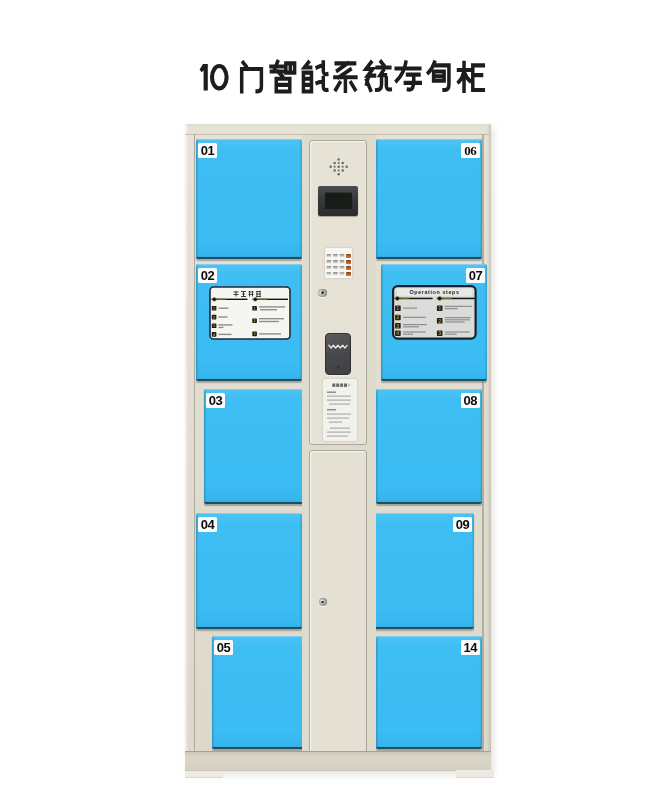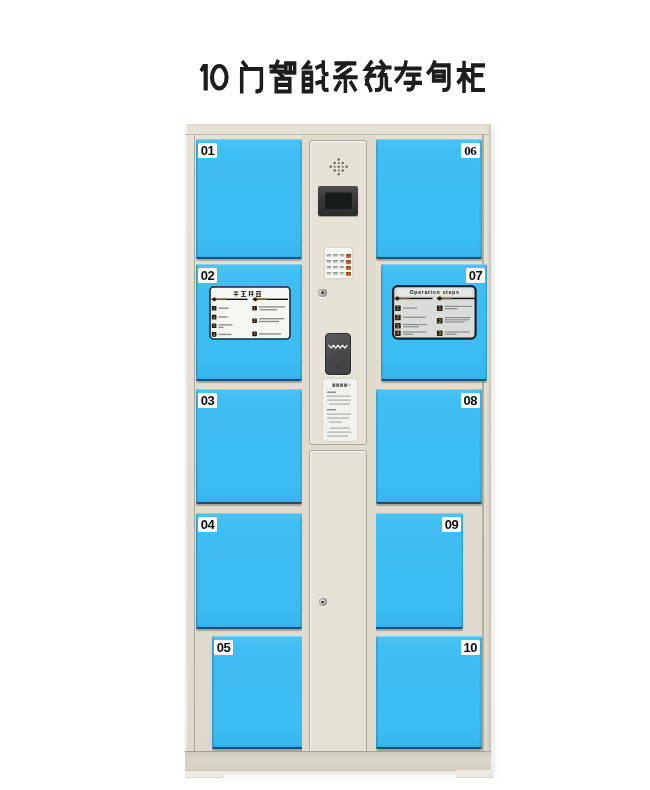--- a/index.html
+++ b/index.html
@@ -111,21 +111,21 @@
       <rect x="9.5" y="47.7" width="13" height="1.4"></rect>
       <rect x="50" y="20.2" width="26" height="1.4"></rect>
           <rect x="51" y="23" width="17" height="1.4"></rect>
       <rect x="50" y="32" width="25" height="1.4"></rect>
           <rect x="50" y="34.8" width="20" height="1.4"></rect>
       <rect x="50" y="47.2" width="22" height="1.4"></rect>
     </g>
   </svg>
 </div>
 
-<div class="door" style="left:196px;top:372.5px;height:115px;padding-left:32px;">
+<div class="door" style="left:204px;top:372.5px;height:115px;padding-left:32px;">
   <div class="num numL">03</div>
 </div>
 
 <div class="door" style="left:196px;top:496.5px;height:116.5px;">
   <div class="num numL">04</div>
 </div>
 
 <div class="door" style="left:212px;top:620px;height:113px;">
   <div class="num numL">05</div>
 </div>
@@ -180,26 +180,26 @@
       <rect x="52.7" y="46.4" width="25" height="1.2"></rect>
           <rect x="52.7" y="48.6" width="12" height="1.2"></rect>
     </g>
   </svg>
 </div>
 
 <div class="door" style="left:375.7px;top:372.5px;height:115px;padding-left:16px;">
   <div class="num numR">08</div>
 </div>
 
-<div class="door" style="left:357px;top:496.5px;height:116.5px;padding-left:44px;">
+<div class="door" style="left:368px;top:496.5px;height:116.5px;padding-left:44px;">
   <div class="num numR">09</div>
 </div>
 
 <div class="door" style="left:375.7px;top:620px;height:113px;">
-  <div class="num numR">10</div>
+  <div class="num numR">14</div>
 </div>
 
 <div class="abs" style="left:302.3px;top:118.7px;width:73.4px;height:617px;background:#dedacc;"></div>
 
 <div class="abs" style="left:308.8px;top:123.5px;width:58.5px;height:305.5px;background:#e6e2d5;border:1.2px solid #aaa69b;border-radius:3px;box-shadow:inset 1px 1px 1px rgba(255,255,255,.7);"></div>
 
 <div class="abs" style="left:309.3px;top:433.9px;width:57.8px;height:302.9px;background:#e4e0d3;border:1.2px solid #aaa69b;border-radius:3px;box-shadow:inset 1px 1px 1px rgba(255,255,255,.7);"></div>
 
 <svg class="abs" style="left:328px;top:141px;" width="22" height="21" viewBox="0 0 22 21">
   <g fill="#6b6b61">

